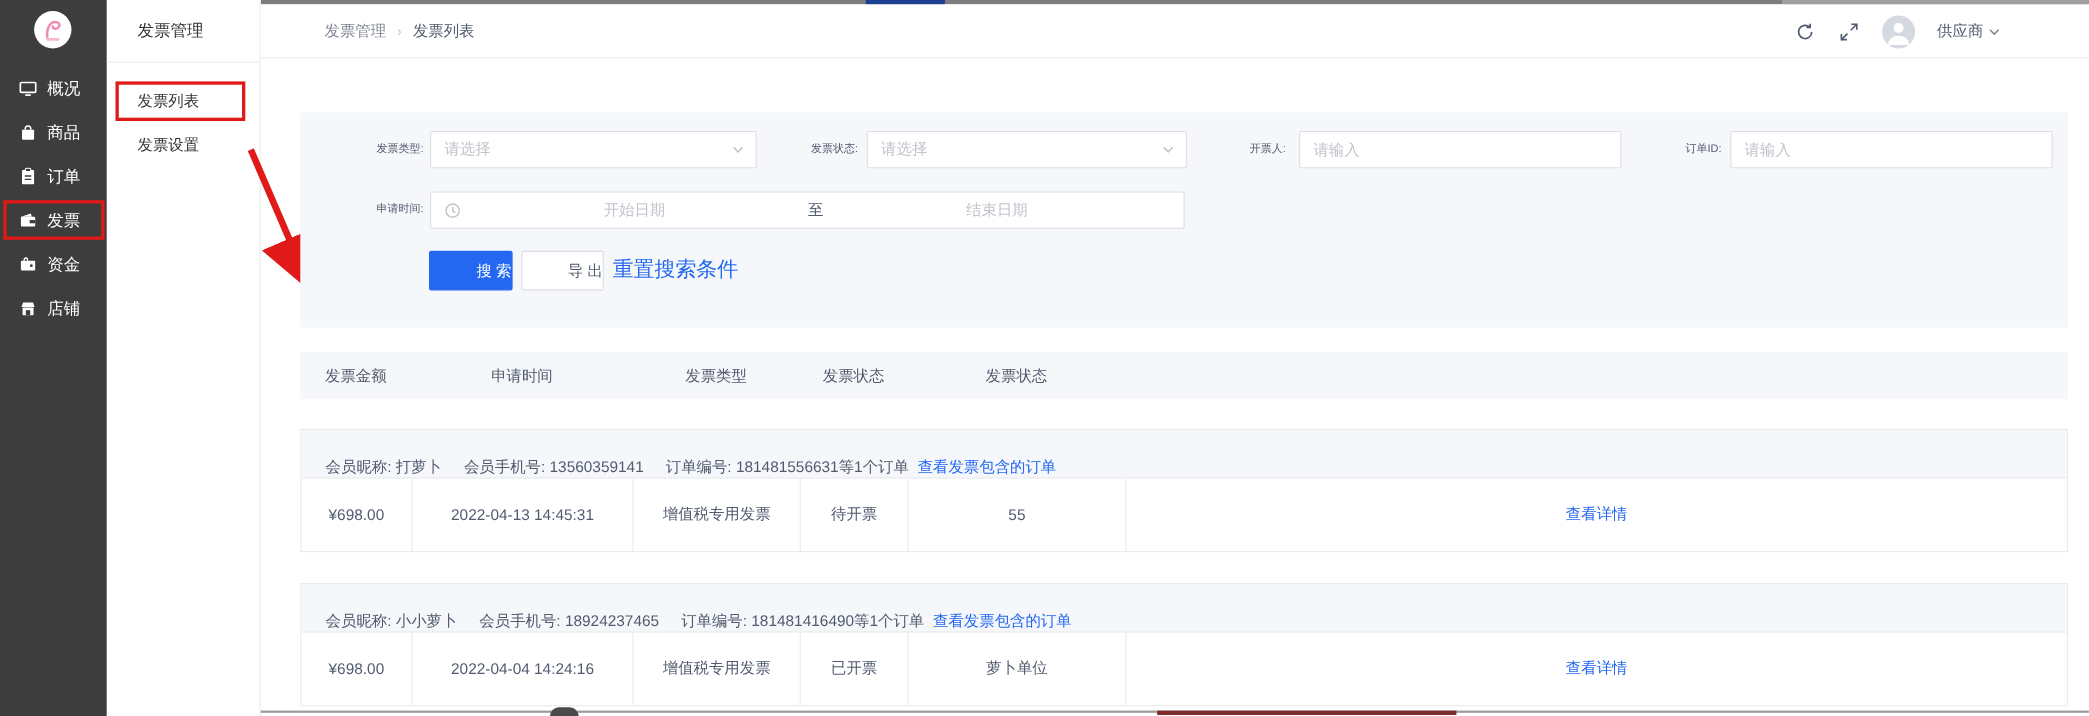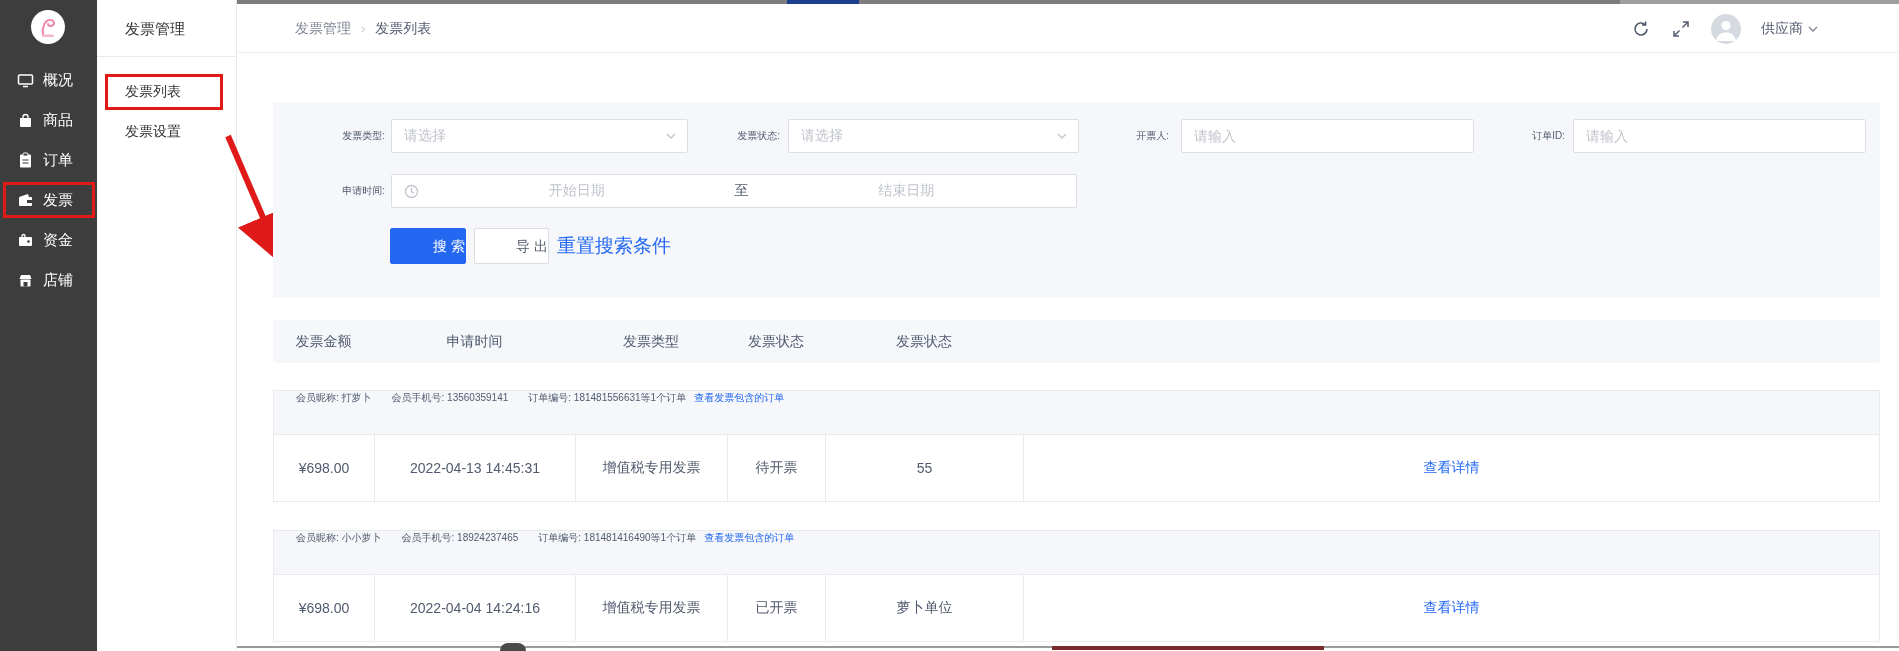--- a/index.html
+++ b/index.html
@@ -73,22 +73,22 @@
 
   
   .cols { display:flex; }
   .col-amount { width:101px; } .col-time { width:201px; } .col-type { width:152px; }
   .col-status { width:98px; } .col-title { width:198px; } .col-action { flex:1; }
   .thead { position:absolute; left:273px; top:320px; width:1607px; height:43px; background:#f5f7fa;
            align-items:center; border-radius:2px; }
   .thead .th { text-align:center; color:#515a6e; }
   .group-card { position:absolute; left:273px; width:1607px; background:#fff; border:1px solid #e8eaec; }
   .card-1 { top:390px; } .card-2 { top:530px; }
-  .group-head { height:44px; background:#f5f7fa; border-bottom:1px solid #e8eaec; display:flex; align-items:flex-start;
-                padding-left:22px; font-size:10px; color:#515a6e; }
+  .group-head { height:44px; background:#f5f7fa; border-bottom:1px solid #e8eaec; display:flex; align-items:flex-end;
+                padding-left:22px; font-size:14px; color:#515a6e; }
   .group-head .seg { margin-right:20px; }
   .group-head .lnk { margin-left:-12px; }
   .trow { height:66px; }
   .trow .td { display:flex; align-items:center; justify-content:center; color:#515a6e;
               border-right:1px solid #e8eaec; text-align:center; }
   .trow .td:last-child { border-right:none; }
 </style>
 </head>
 <body>
 

